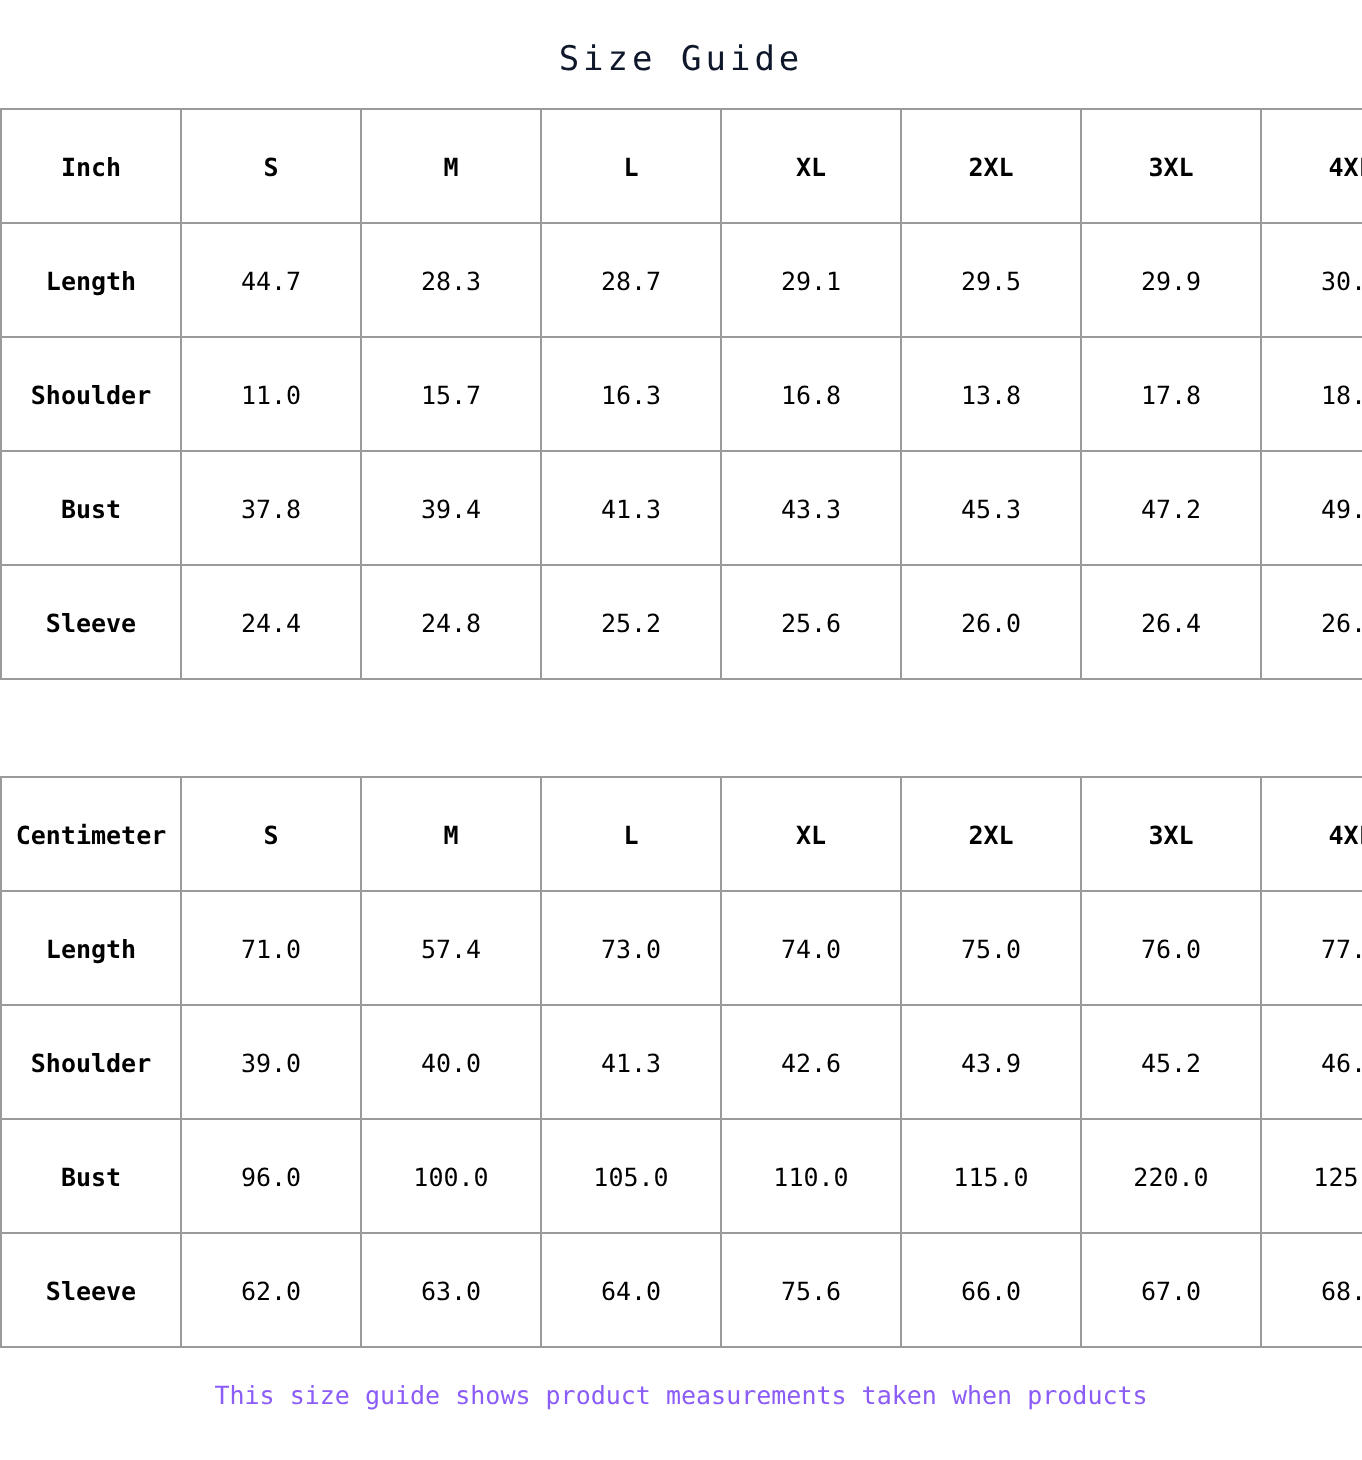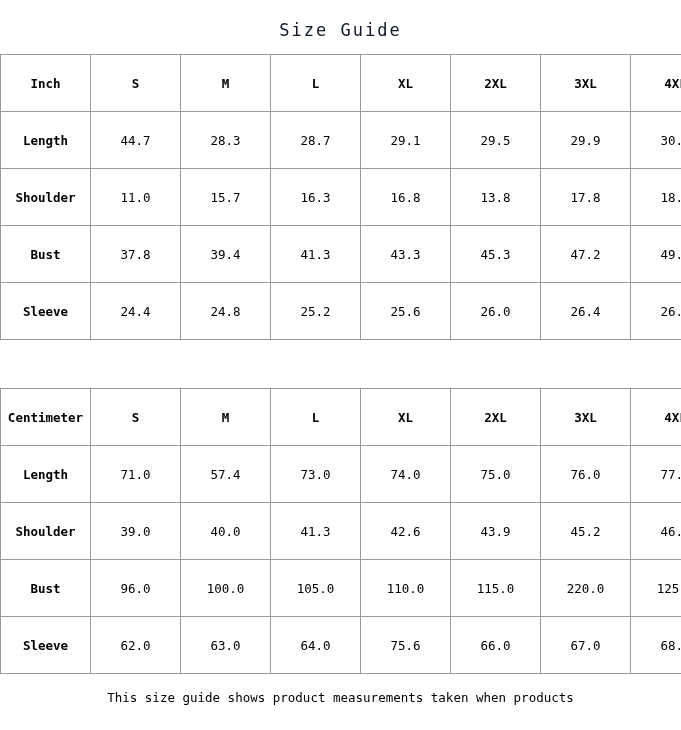--- a/index.html
+++ b/index.html
@@ -56,21 +56,21 @@
   .spacer {
     height: 48px;
     width: 681px;
     background: #ffffff;
   }
   .footnote {
     text-align: center;
     font-family: "DejaVu Sans Mono", monospace;
     font-size: 12.5px;
     line-height: 19px;
-    color: #000000;
+    color: #8b5cf6;
     padding-top: 14px;
   }
   .footnote div { white-space: nowrap; }
 </style>
 </head>
 <body>
 
 <div class="page">
 
   <div class="title">Size Guide</div>

